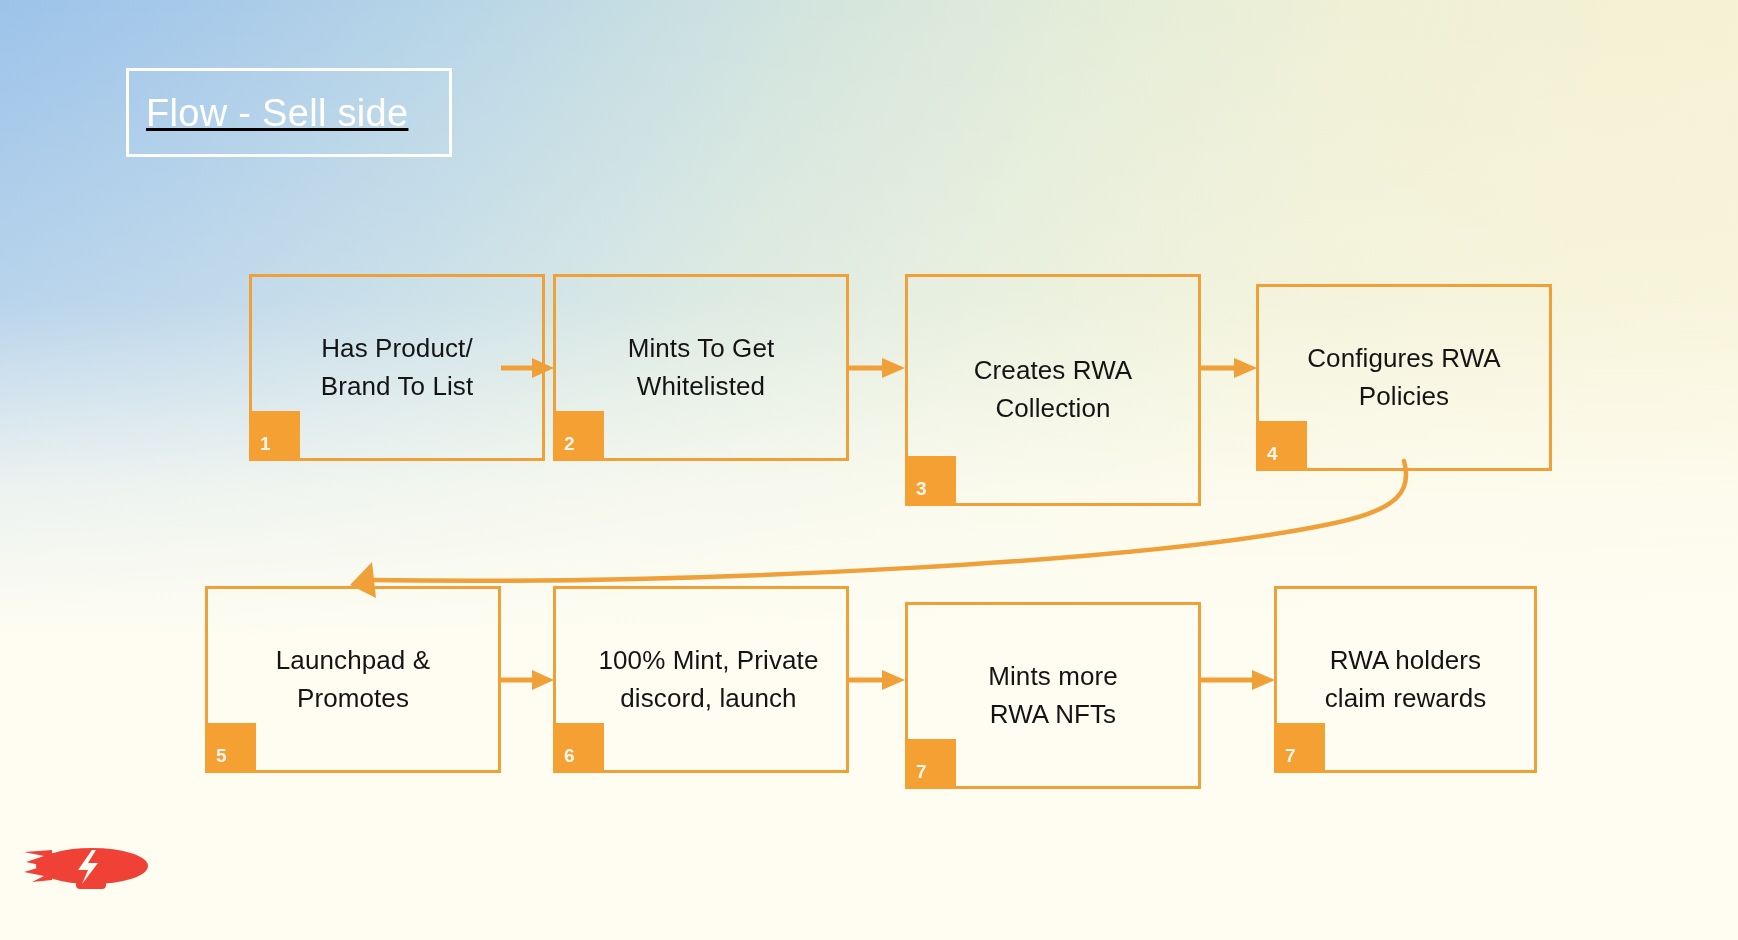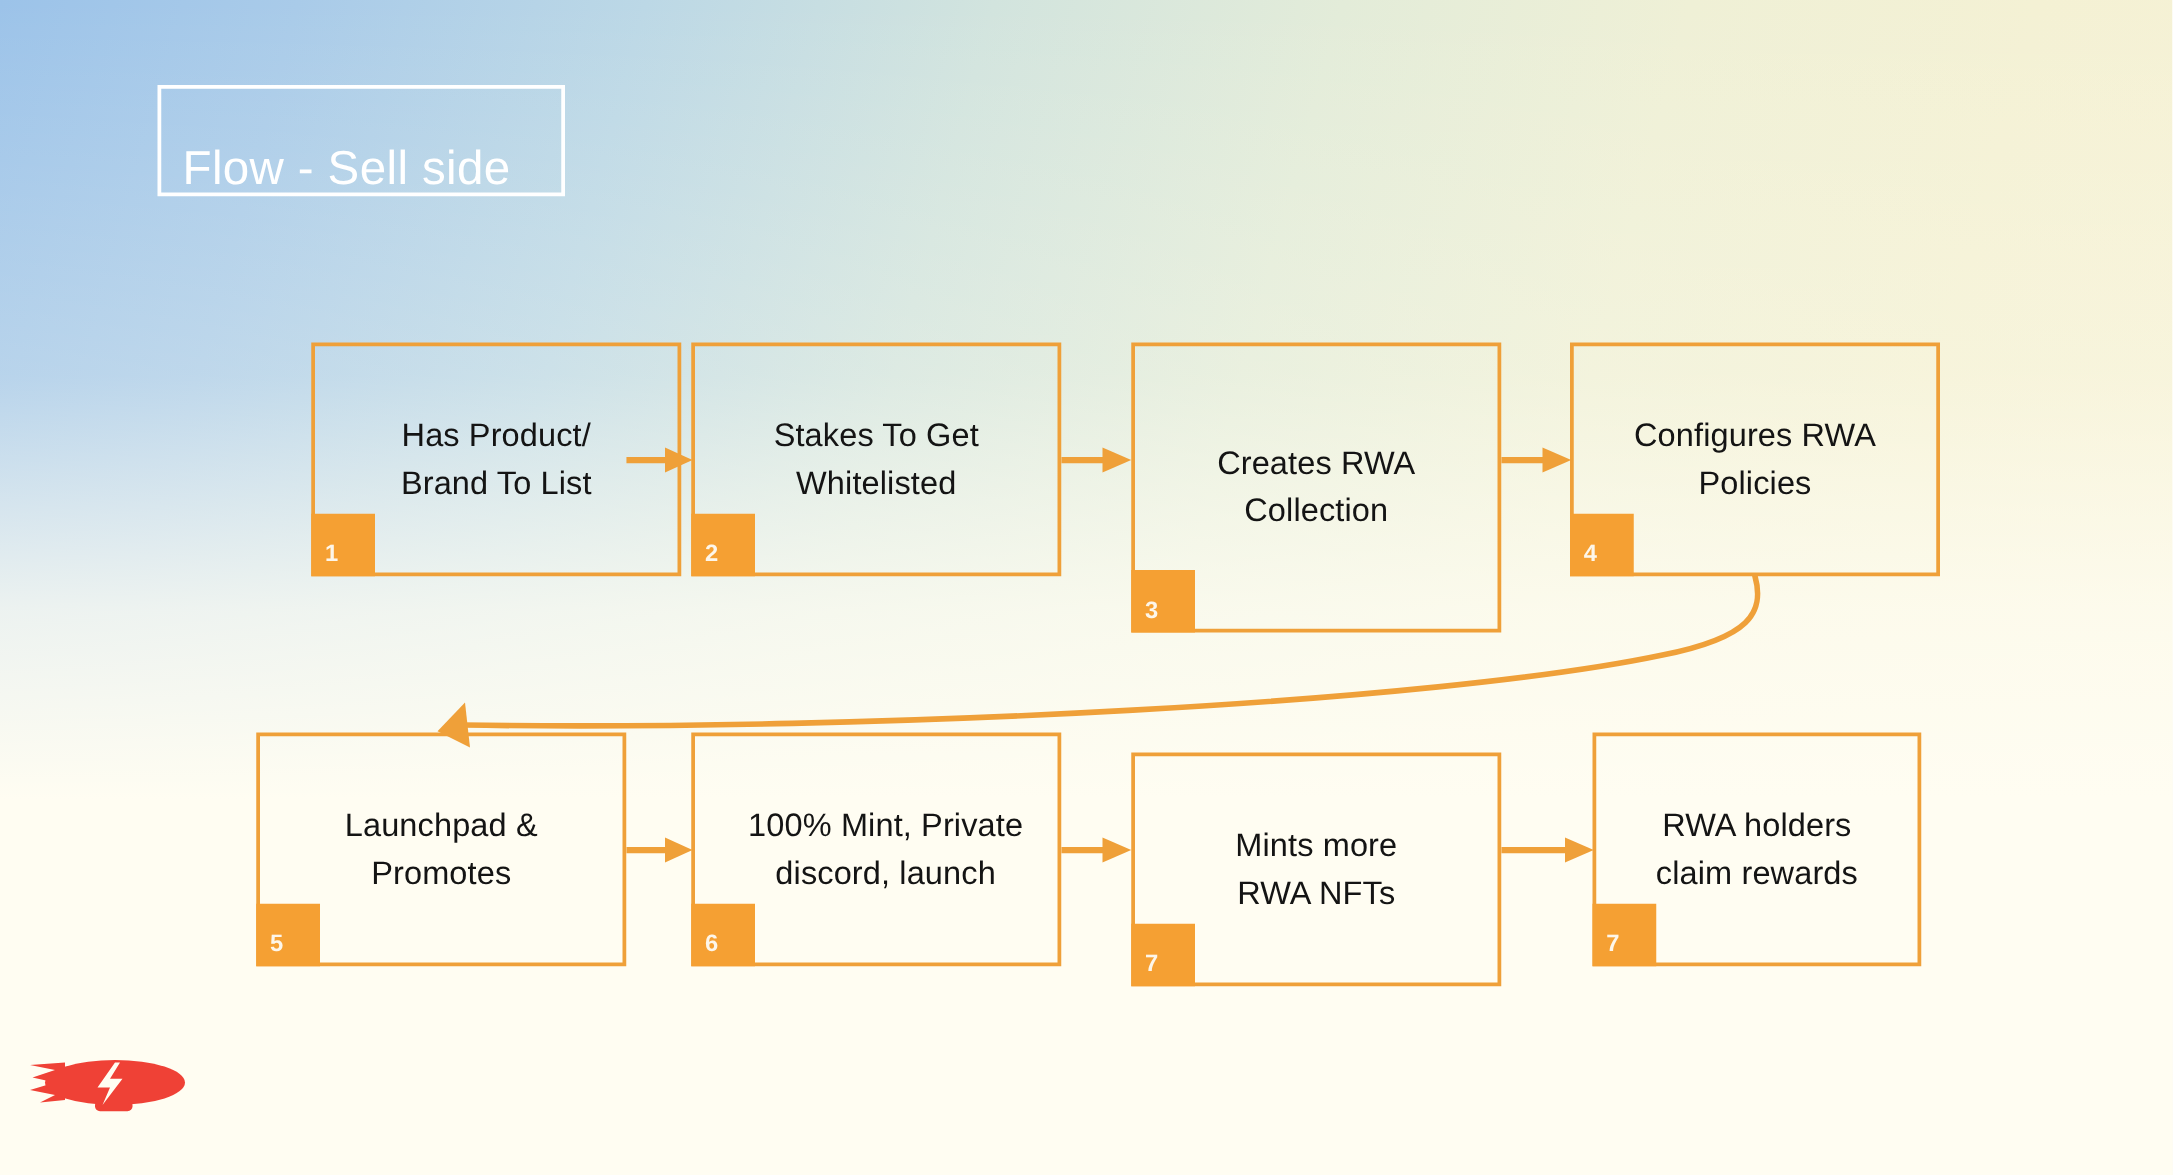--- a/index.html
+++ b/index.html
@@ -38,22 +38,23 @@
 
   
   .title-box {
     position: absolute;
     left: 126px;
     top: 68px;
     width: 326px;
     height: 89px;
     border: 3px solid #ffffff;
     display: flex;
-    align-items: flex-end;
+    align-items: center;
     padding-left: 17px;
+    text-decoration: underline;
   }
   .title-text {
     color: #ffffff;
     font-size: 38px;
     font-weight: 400;
     letter-spacing: 0.3px;
     line-height: 1;
     white-space: nowrap;
   }
 
@@ -128,32 +129,32 @@
     <span class="title-text">Flow - Sell side</span>
   </div>
 
   <div class="node" style="left:205px; top:274px; width:296px; height:187px;margin-left:44px;">
     <span class="node-label">Has Product/
 Brand To List</span>
     <span class="badge">1</span>
   </div>
 
   <div class="node" style="left:553px; top:274px; width:296px; height:187px;">
-    <span class="node-label">Stakes To Get
+    <span class="node-label">Mints To Get
 Whitelisted</span>
     <span class="badge">2</span>
   </div>
 
   <div class="node" style="left:905px; top:274px; width:296px; height:232px;">
     <span class="node-label">Creates RWA
 Collection</span>
     <span class="badge">3</span>
   </div>
 
-  <div class="node" style="left:1256px; top:274px; width:296px; height:187px;">
+  <div class="node" style="left:1256px; top:284px; width:296px; height:187px;">
     <span class="node-label">Configures RWA
 Policies</span>
     <span class="badge">4</span>
   </div>
 
   <svg class="connector" style="left:501px; top:355px; width:55px;" viewBox="0 0 55 26">
     <line x1="0" y1="13" x2="34" y2="13" stroke="#efa039" stroke-width="5"></line>
     <polygon points="31,3 53,13 31,23" fill="#efa039"></polygon>
   </svg>
 

